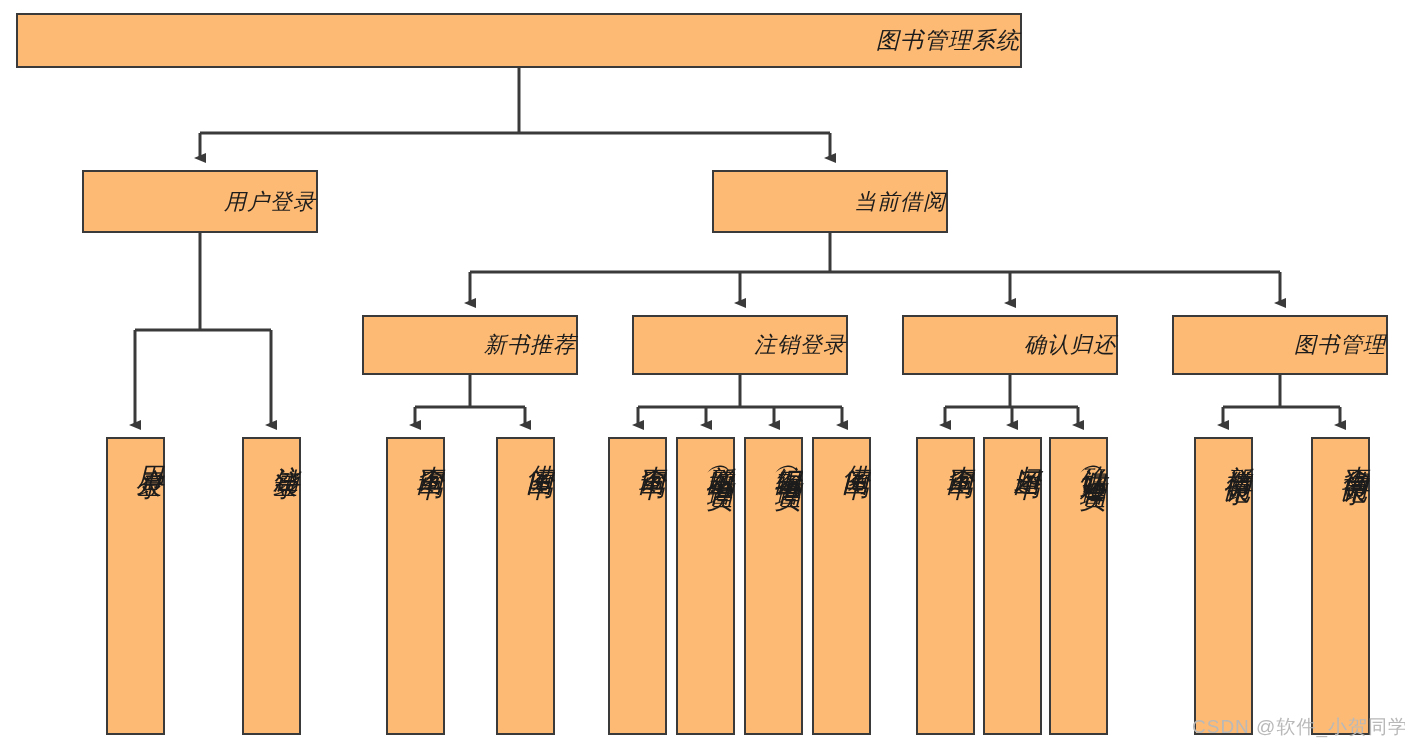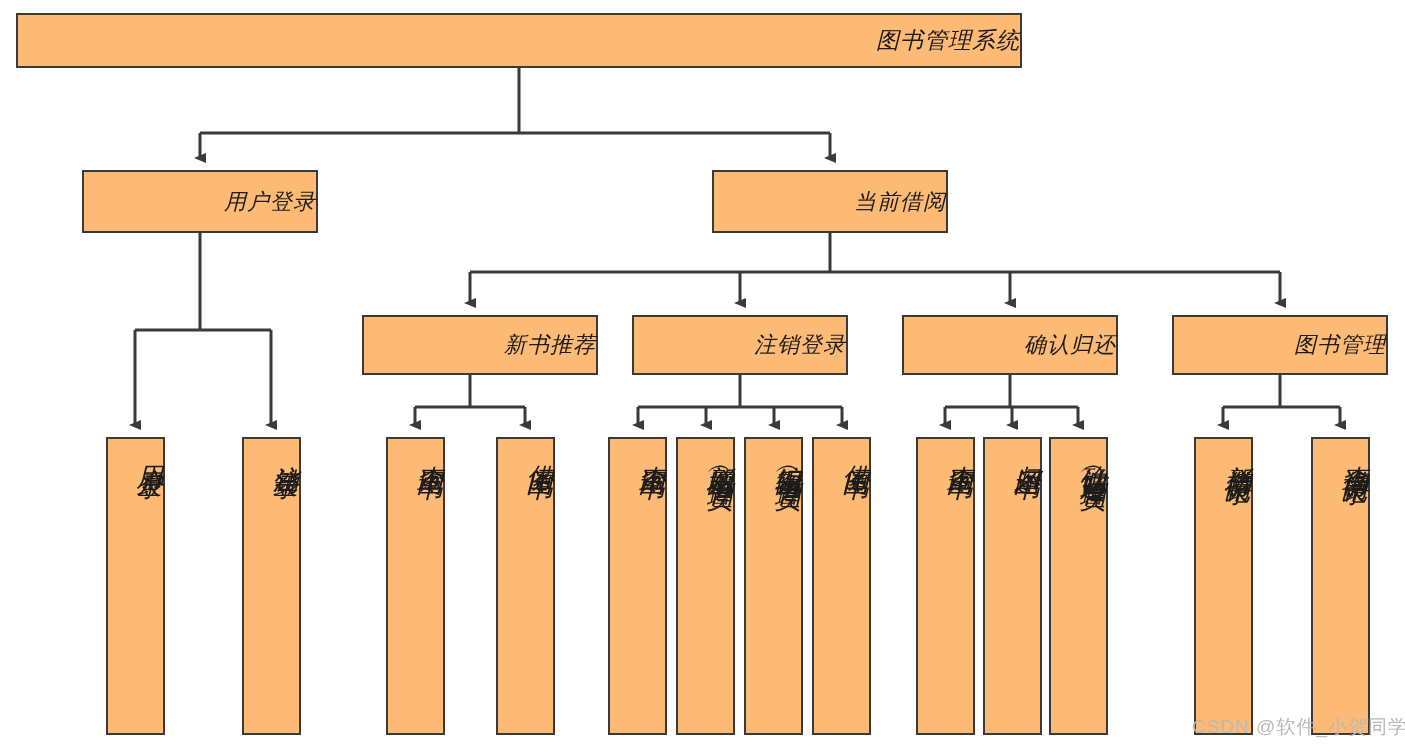--- a/index.html
+++ b/index.html
@@ -127,21 +127,21 @@
     <span class="label">图书管理系统</span>
   </div>
 
   <div class="node horiz" style="left:82px; top:170px; width:236px; height:63px;">
     <span class="label">用户登录</span>
   </div>
   <div class="node horiz" style="left:712px; top:170px; width:236px; height:63px;">
     <span class="label">当前借阅</span>
   </div>
 
-  <div class="node horiz" style="left:362px; top:315px; width:236px; height:60px;">
+  <div class="node horiz" style="left:362px; top:315px; width:216px; height:60px;">
     <span class="label">新书推荐</span>
   </div>
   <div class="node horiz" style="left:632px; top:315px; width:216px; height:60px;">
     <span class="label">注销登录</span>
   </div>
   <div class="node horiz" style="left:902px; top:315px; width:216px; height:60px;">
     <span class="label">确认归还</span>
   </div>
   <div class="node horiz" style="left:1172px; top:315px; width:216px; height:60px;">
     <span class="label">图书管理</span>

